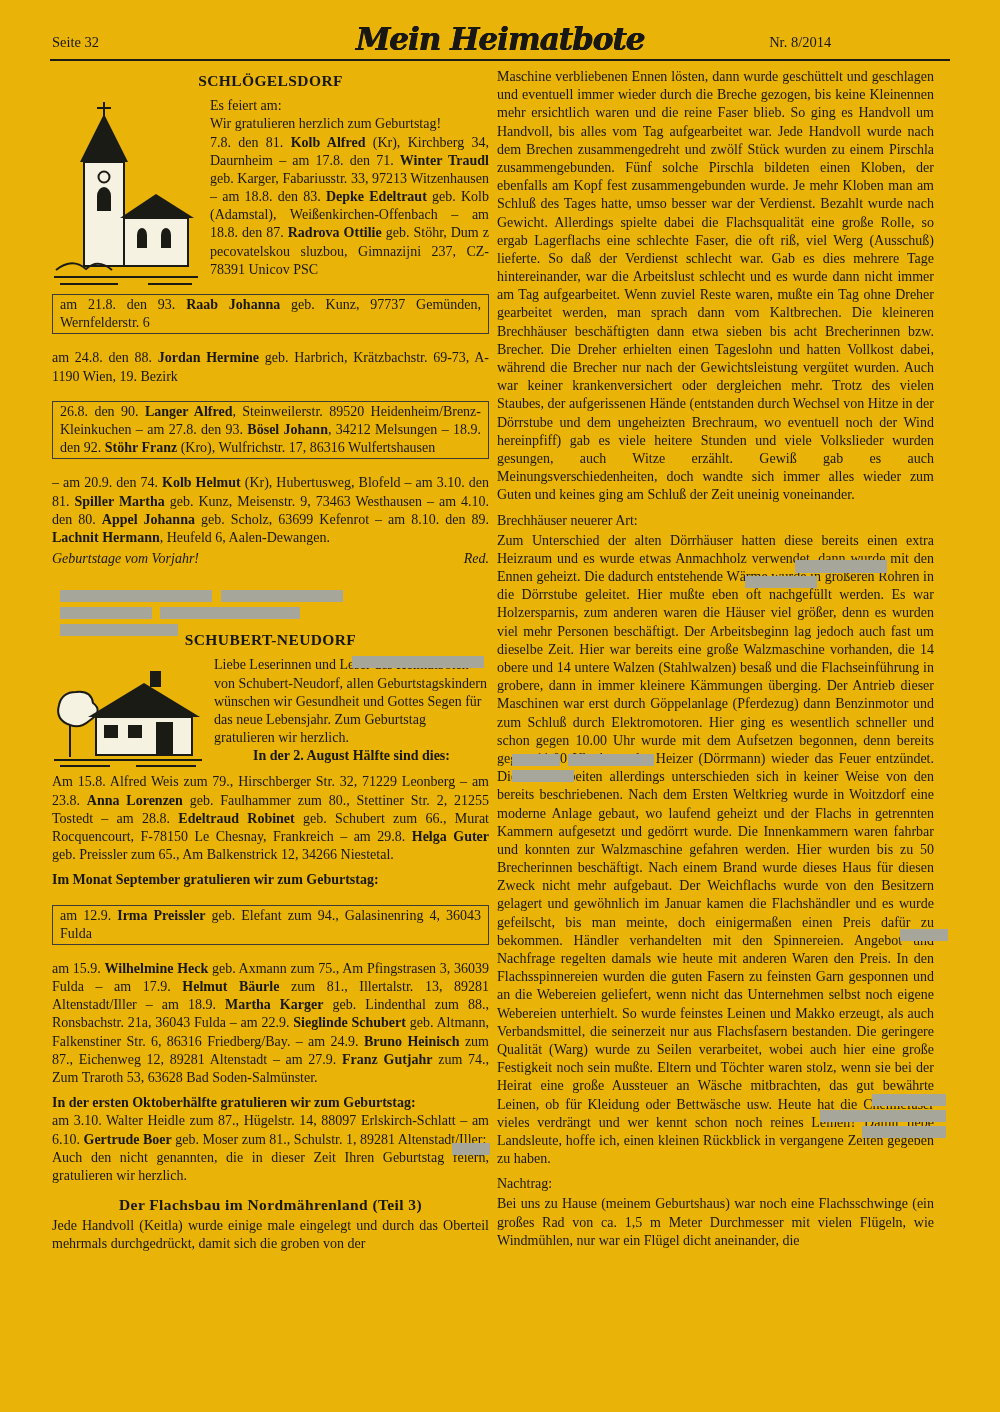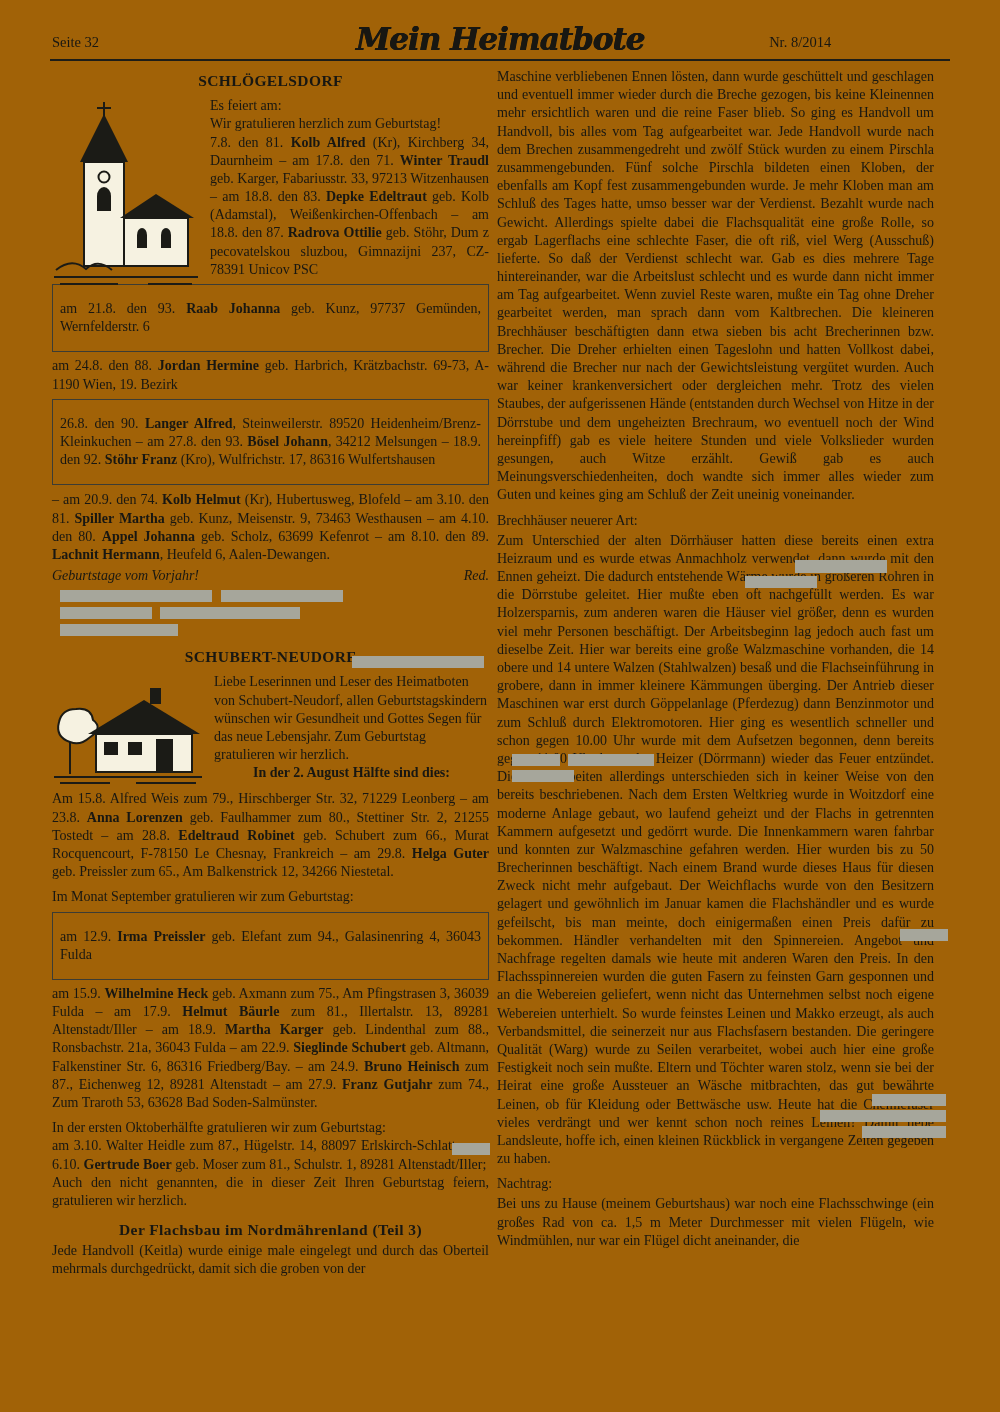--- a/index.html
+++ b/index.html
@@ -1,45 +1,45 @@
 <!DOCTYPE html>
 <html lang="de"><head>
 <meta charset="utf-8">
 <style>
   *{margin:0;padding:0;box-sizing:border-box}
   body{width:1000px;height:1412px;background:#7d7d74}
   .page{
     position:relative;width:1000px;height:1412px;overflow:hidden;
-    background:#a16207;color:#181712;
+    background:#eab308;color:#181712;
     font-family:"Liberation Serif","DejaVu Serif",serif;
     font-size:14px;line-height:1.3;
   }
   .hdr{display:flex;align-items:flex-end;margin:0 50px;padding:24px 2px 4px;border-bottom:2px solid #1d1d18}
   .hdr .side{flex:1;font-size:14.5px;padding-bottom:3px}
   .hdr .side.r{text-align:center}
   .masthead{
     font-family:"DejaVu Serif","Liberation Serif",serif;
     font-weight:bold;font-style:italic;font-size:31px;line-height:1;
     letter-spacing:-1px;text-shadow:.7px 0 0 currentColor, 0 .4px 0 currentColor;
     padding:0 8px;
   }
   .cols{display:flex;gap:8px;padding:7px 52px 0}
   .col{width:437px}
   .sec-head{font-size:15.5px;font-weight:bold;text-align:center;letter-spacing:.4px;margin:3px 0 6px}
   .t{margin:0}
   .just{text-align:justify}
   .b{font-weight:bold}
   .center{text-align:center}
-  .box{border:1.4px solid #3c3c34;padding:15px 7px;margin:5px 0;background:transparent}
+  .box{border:1.4px solid #3c3c34;padding:1px 7px;margin:15px 0;background:transparent}
   .float-img{float:left;margin:3px 10px 2px 0}
   .church{width:148px;height:190px}
   .house{width:152px;height:112px}
   .foot-row{display:flex;justify-content:space-between;font-style:italic;margin-top:3px}
   .gap-schubert{margin-top:62px}
-  .bold-line{font-weight:normal;margin-top:7px}
+  .bold-line{font-weight:bold;margin-top:7px}
   .clr{clear:both}
   .mt{margin-top:6px}
   .flachs-head{margin-top:10px;margin-bottom:2px}
   .subhead{font-weight:normal;margin:7px 0 2px}
   .artifact{position:absolute;background:#a6a69b;z-index:5}
   svg .paper{fill:#f6f2e1}
   svg .ink{fill:#1b1b16}
 </style>
 </head>
 <body>

